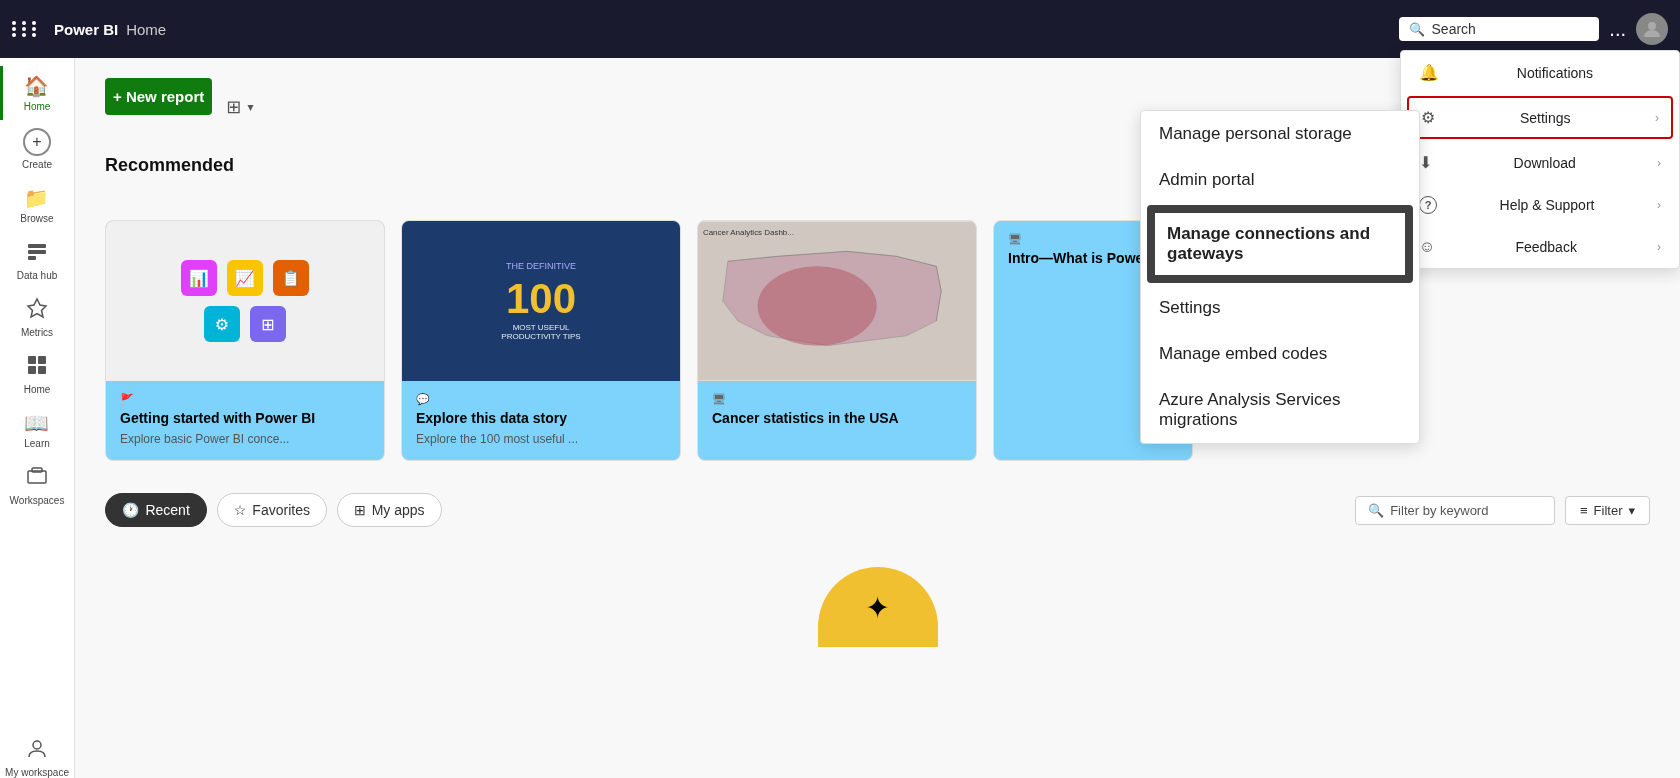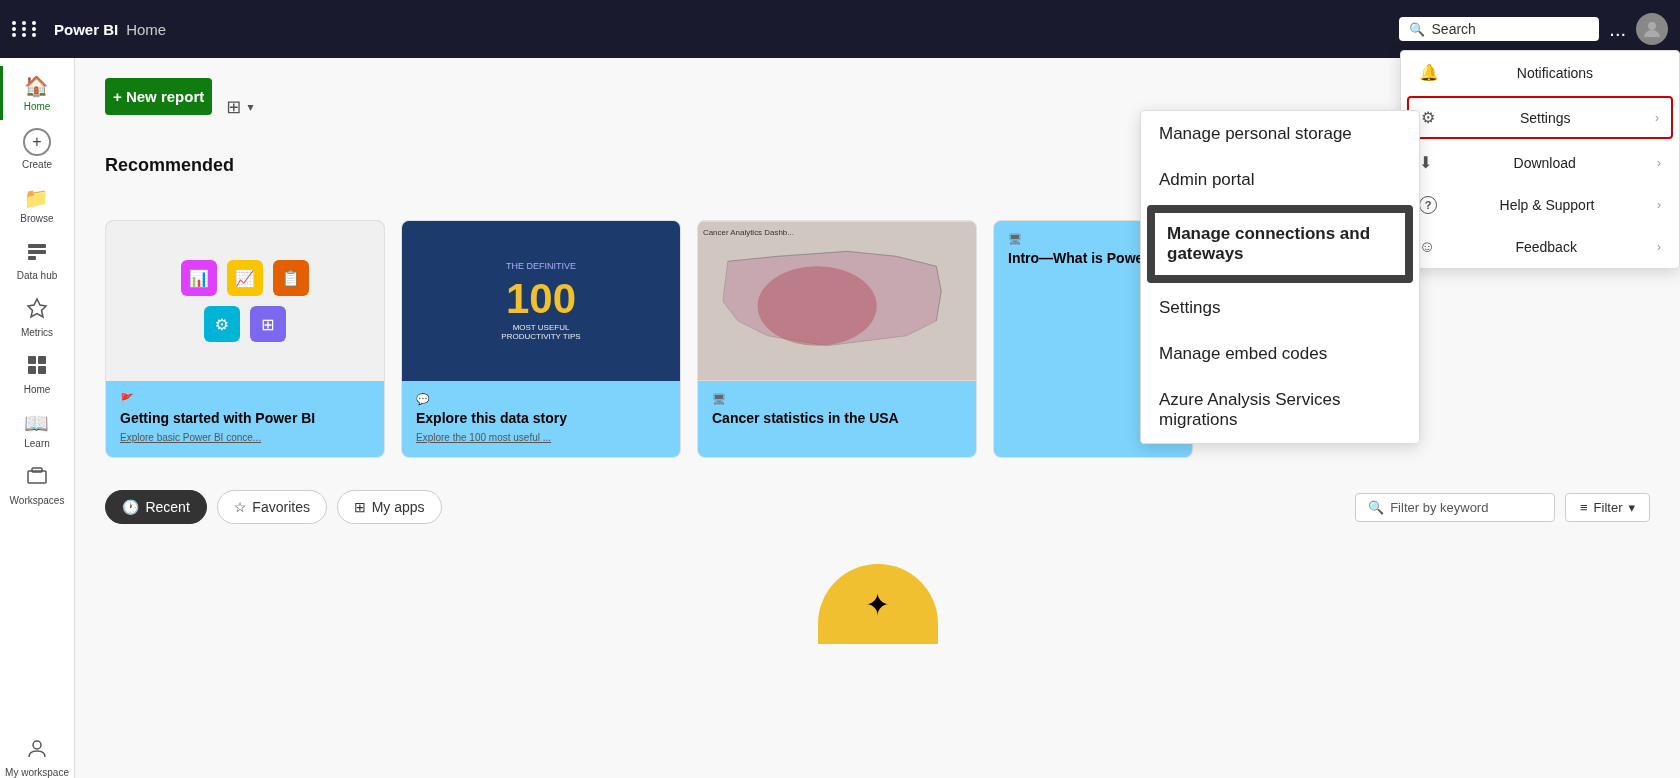--- a/index.html
+++ b/index.html
@@ -138,21 +138,21 @@
       flex-direction: column;
       align-items: center;
       justify-content: center;
       gap: 10px;
     }
     .card-thumb-icons { display: flex; gap: 10px; flex-wrap: wrap; justify-content: center; max-width: 160px; }
     .card-thumb-icon { width: 36px; height: 36px; border-radius: 6px; display: flex; align-items: center; justify-content: center; font-size: 16px; }
     .card-body { padding: 12px 14px 14px; }
     .card-pretitle { font-size: 11px; color: #666; display: flex; align-items: center; gap: 5px; }
     .card-title { font-size: 14px; font-weight: 700; margin-top: 4px; }
-    .card-subtitle { font-size: 10px; color: #555; margin-top: 6px; text-decoration: underline; }
+    .card-subtitle { font-size: 12px; color: #555; margin-top: 6px; }
 
     
     .tabs-row { display: flex; align-items: center; gap: 10px; margin-bottom: 0; }
     .tab-btn {
       display: flex;
       align-items: center;
       gap: 6px;
       padding: 8px 16px;
       border-radius: 20px;
       border: 1px solid #ccc;

